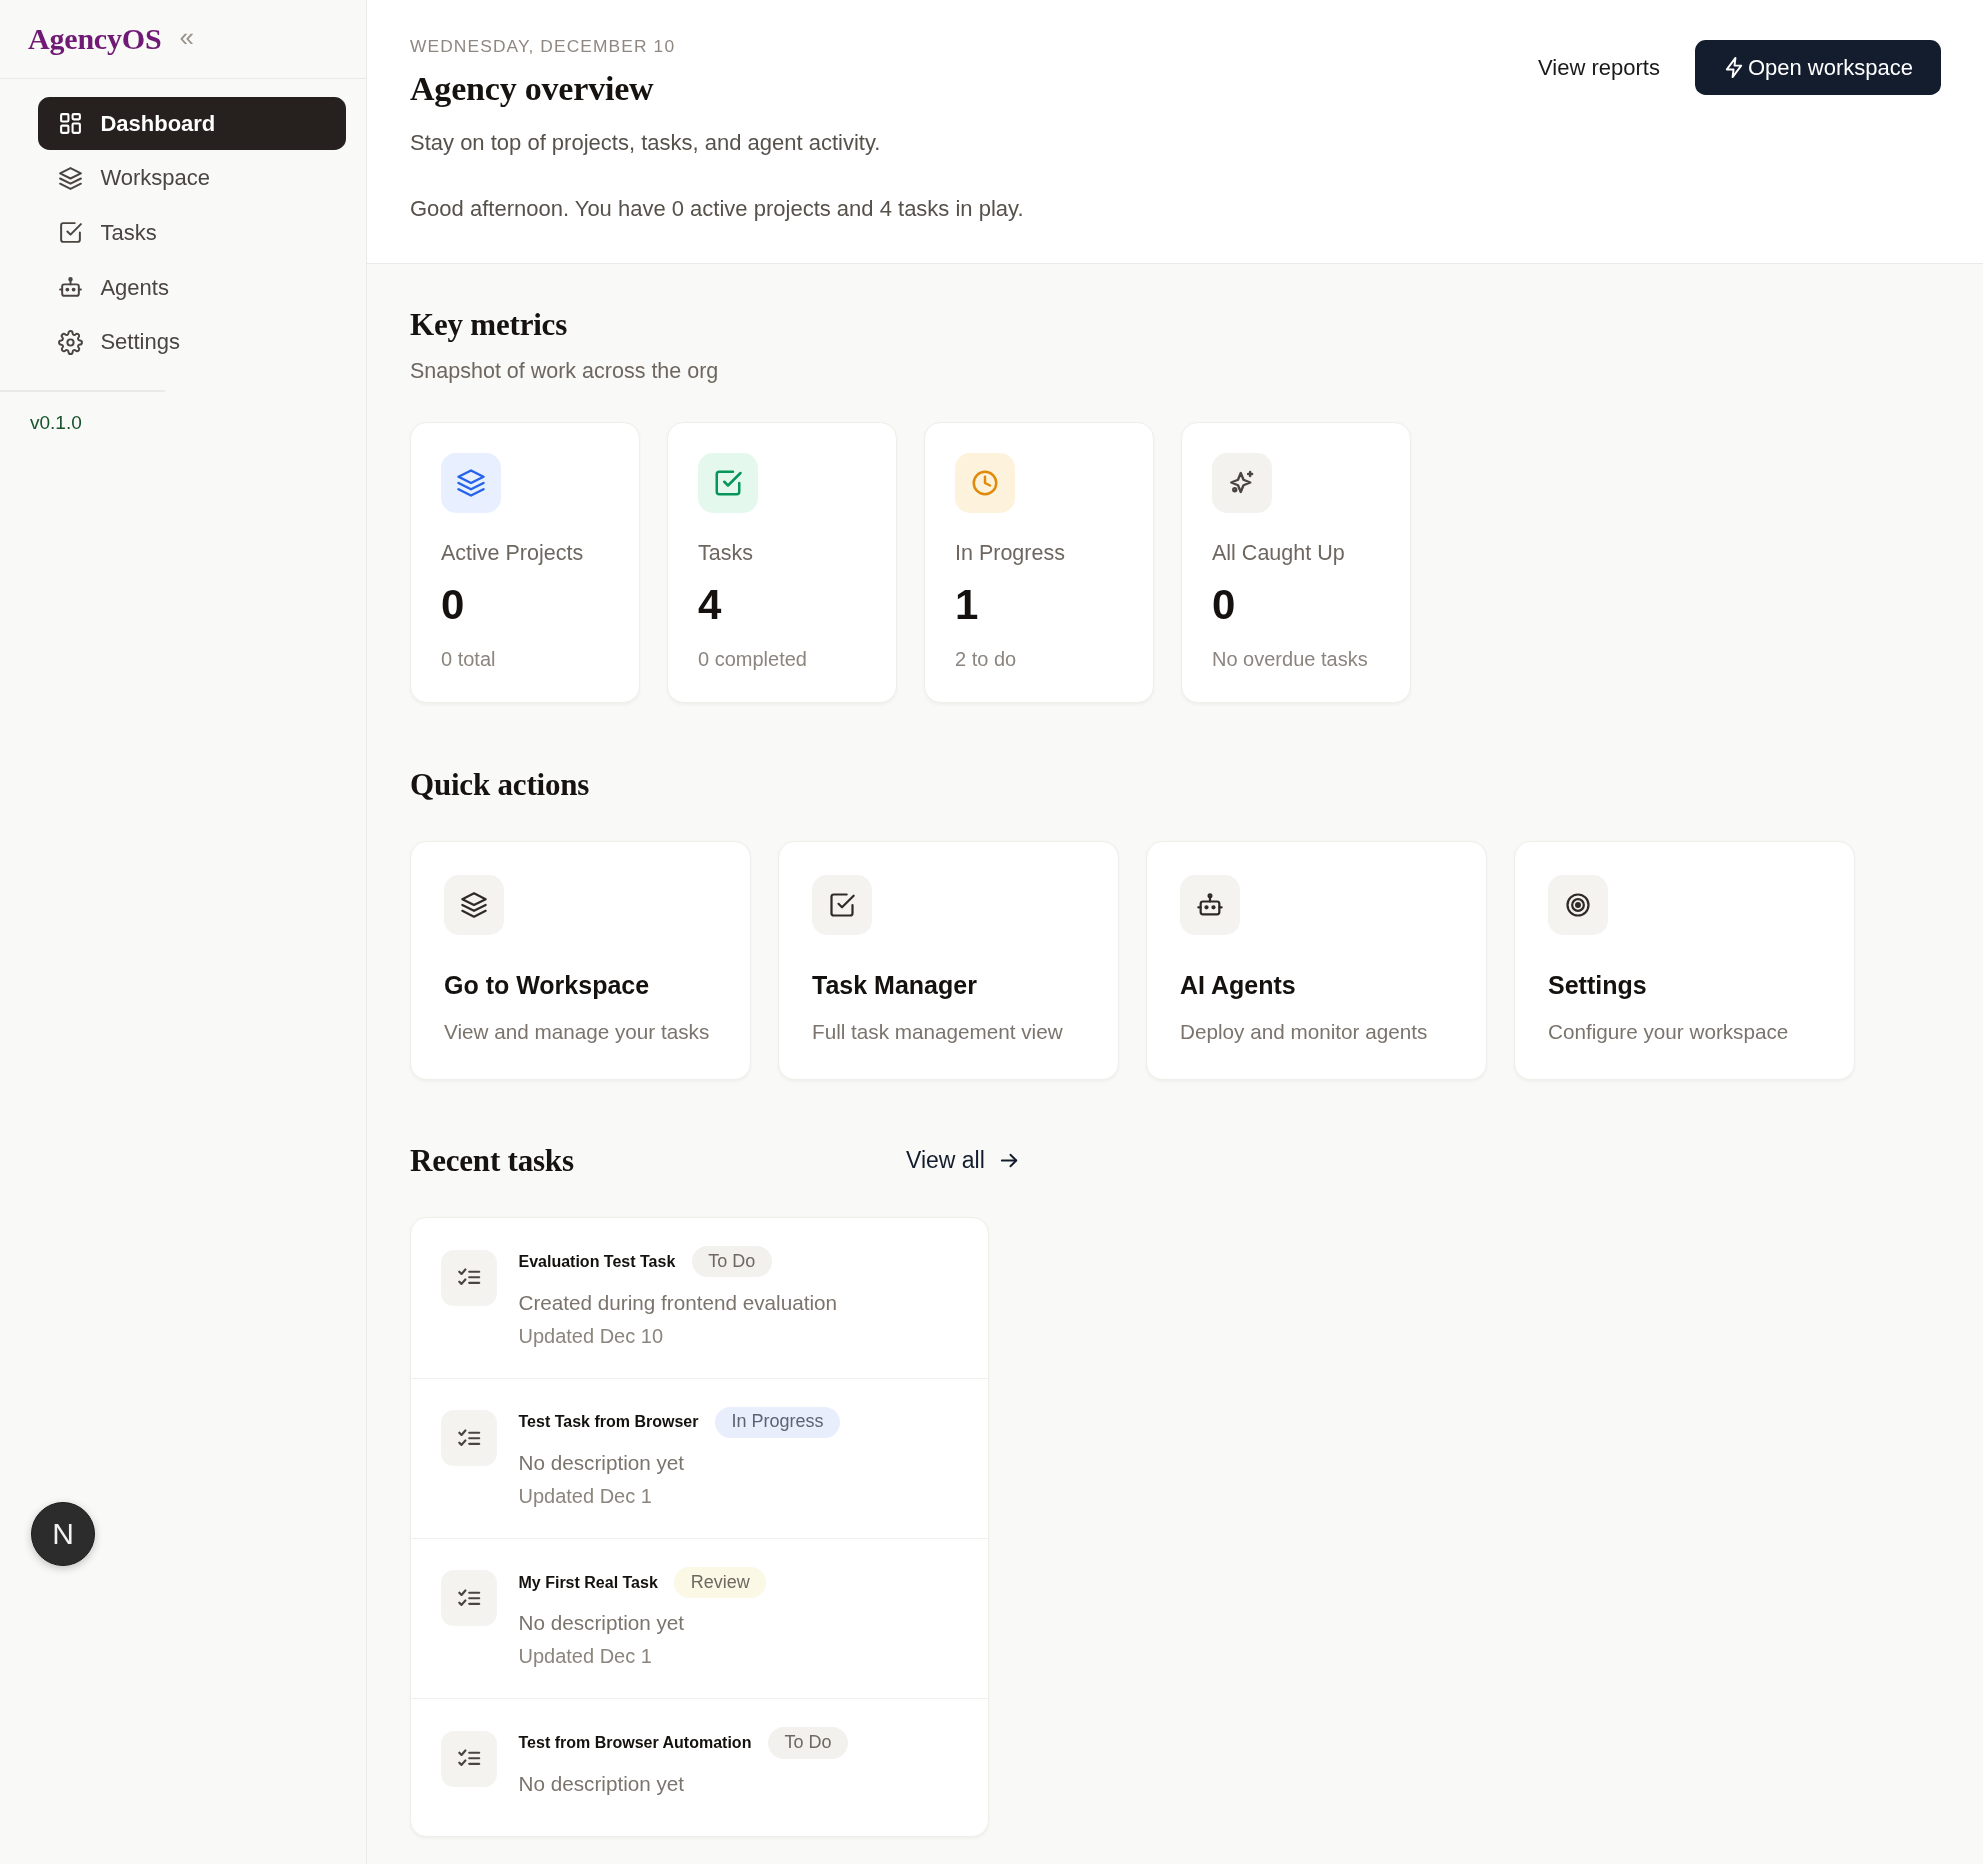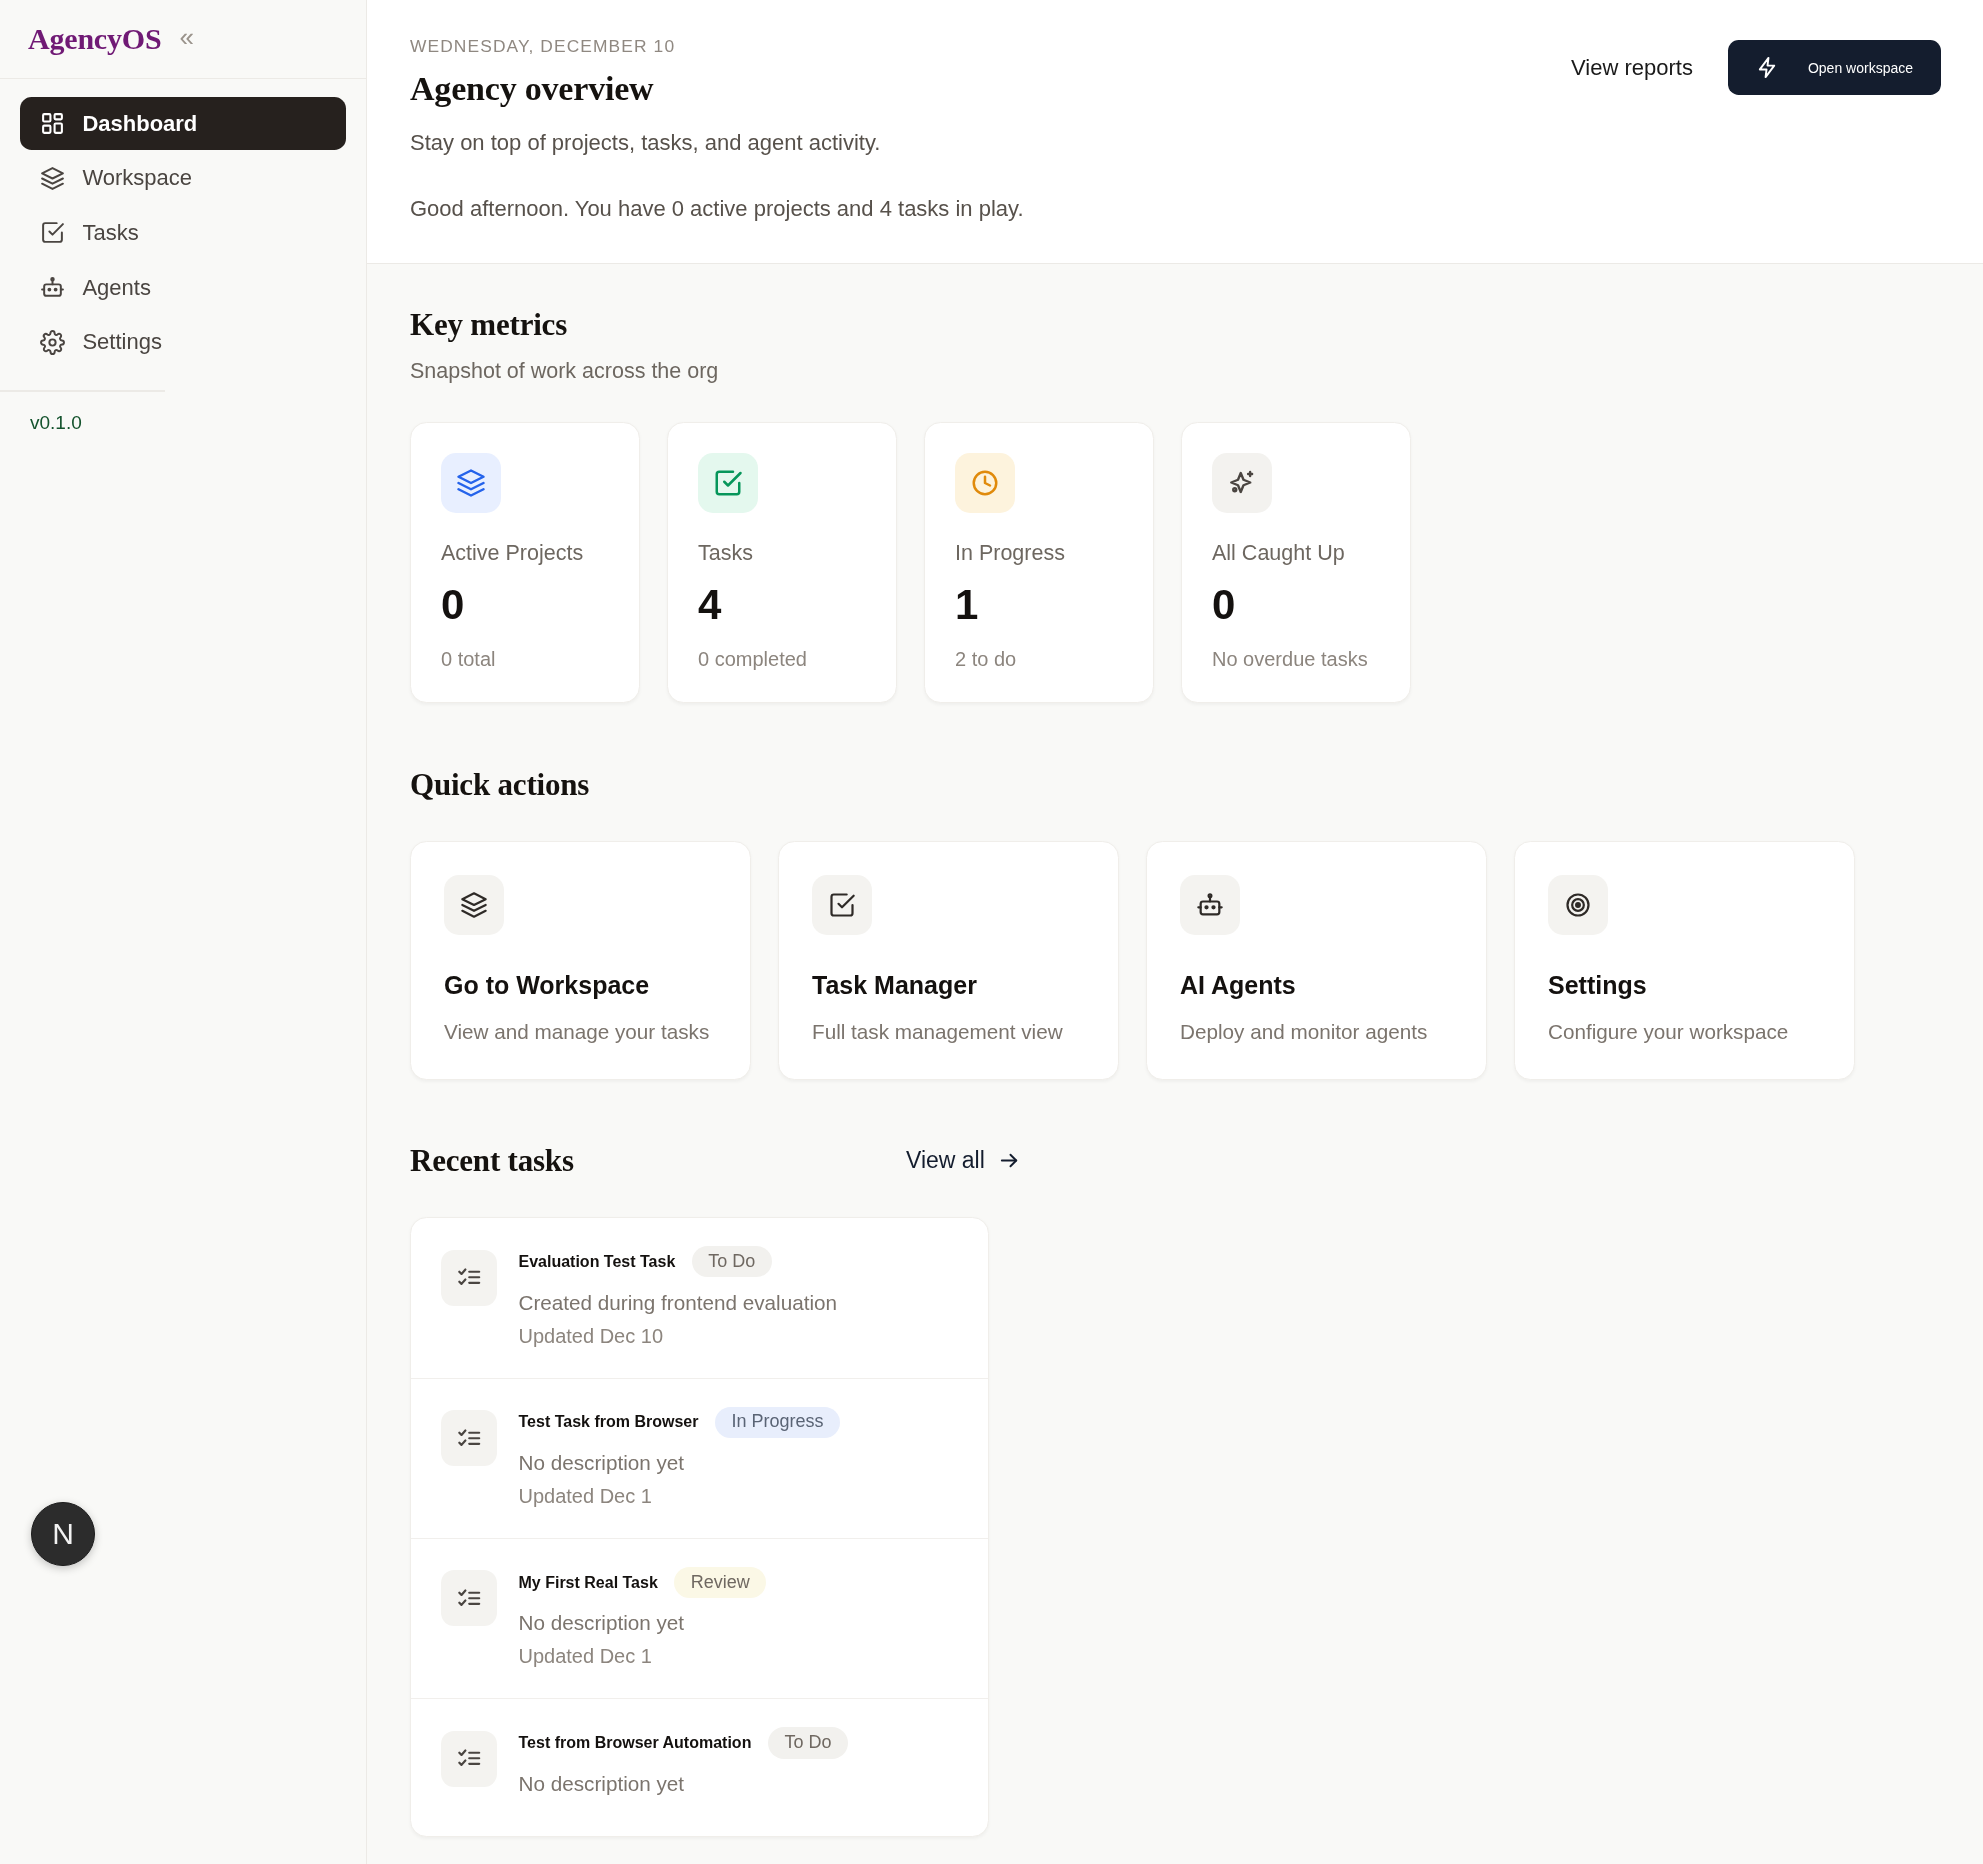--- a/index.html
+++ b/index.html
@@ -60,20 +60,21 @@
   .nav-item {
     display: flex;
     align-items: center;
     gap: 17.4px;
     height: 53px;
     padding: 5px 20px;
     border-radius: 11.6px;
     cursor: pointer;
     color: #4a4541;
     font-size: 22px;
+    margin-left: 18px;
   }
   .nav-item.active {
     background: #26211e;
     color: #ffffff;
     font-weight: 700;
   }
   .nav-icon { display: flex; align-items: center; justify-content: center; width: 25px; height: 25px; }
   .nav-icon svg { display:block; }
 
   .side-divider {
@@ -156,28 +157,28 @@
     gap: 35px;
   }
   .link-btn {
     font-size: 22px;
     color: #1a1a1a;
     cursor: pointer;
   }
   .primary-btn {
     display: inline-flex;
     align-items: center;
-    gap: 29px;
+    gap: 2px;
     background: #141d2e;
     color: #ffffff;
     border: none;
     border-radius: 10.7px;
     padding: 12px 28px;
     height: 55px;
-    font-size: 14px;
+    font-size: 22px;
     font-family: "Liberation Sans", sans-serif;
     cursor: pointer;
   }
   .primary-btn svg { display:block; }
 
   .content {
     padding: 43px 43px 0 43px;
     flex: 1;
   }
 

